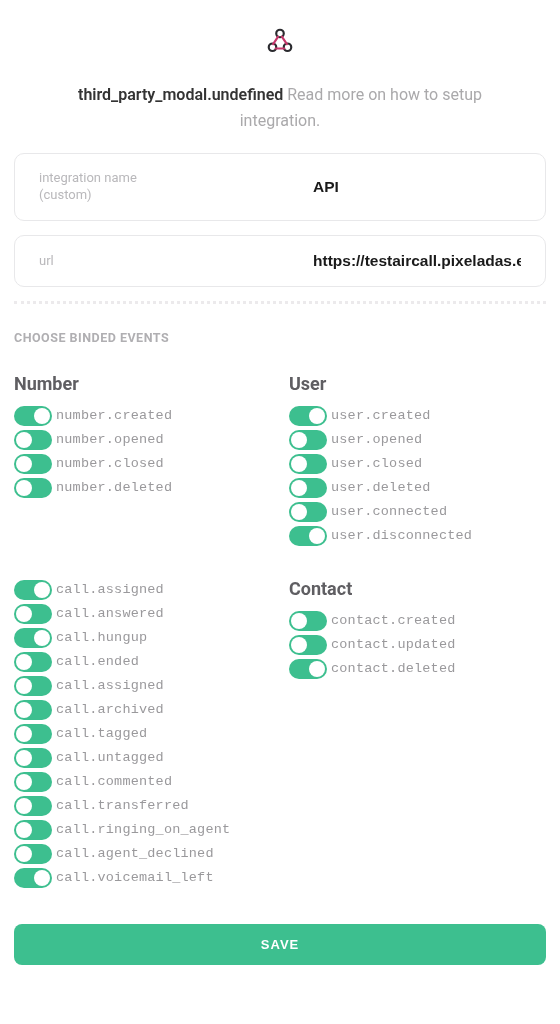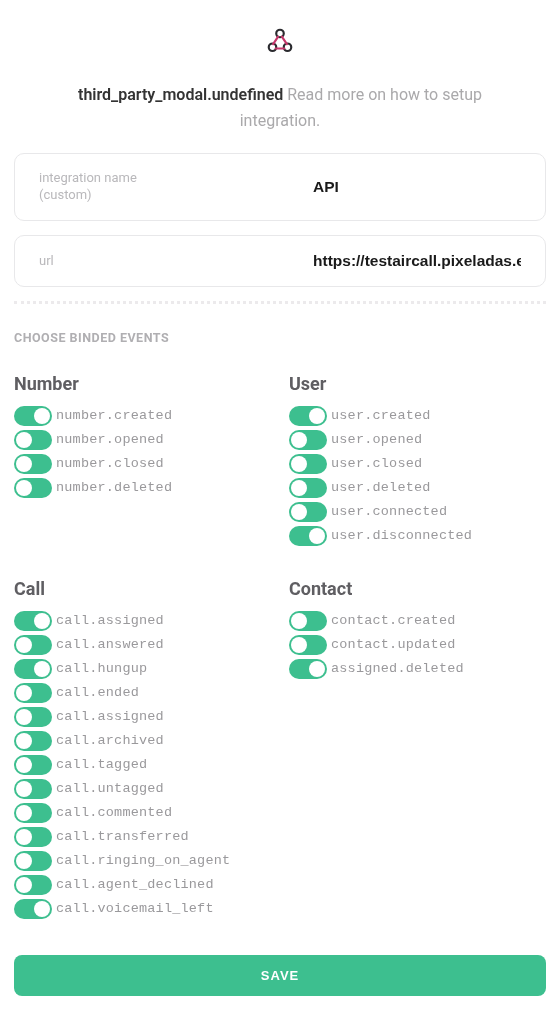--- a/index.html
+++ b/index.html
@@ -208,21 +208,20 @@
         <div class="event-label">user.connected</div>
       </div>
       <div class="event-row">
         <div class="toggle on">
           <div class="knob"></div>
         </div>
         <div class="event-label">user.disconnected</div>
       </div>
     </div>
     <div>
-      <div class="group-title">Call</div>
       <div class="event-row">
         <div class="toggle on">
           <div class="knob"></div>
         </div>
         <div class="event-label">call.assigned</div>
       </div>
       <div class="event-row">
         <div class="toggle off">
           <div class="knob"></div>
         </div>
@@ -306,18 +305,18 @@
       <div class="event-row">
         <div class="toggle off">
           <div class="knob"></div>
         </div>
         <div class="event-label">contact.updated</div>
       </div>
       <div class="event-row">
         <div class="toggle on">
           <div class="knob"></div>
         </div>
-        <div class="event-label">assigned.deleted</div>
+        <div class="event-label">contact.deleted</div>
       </div>
     </div>
   </div>
 
 <button class="save-btn">SAVE</button>
 
 </body></html>

